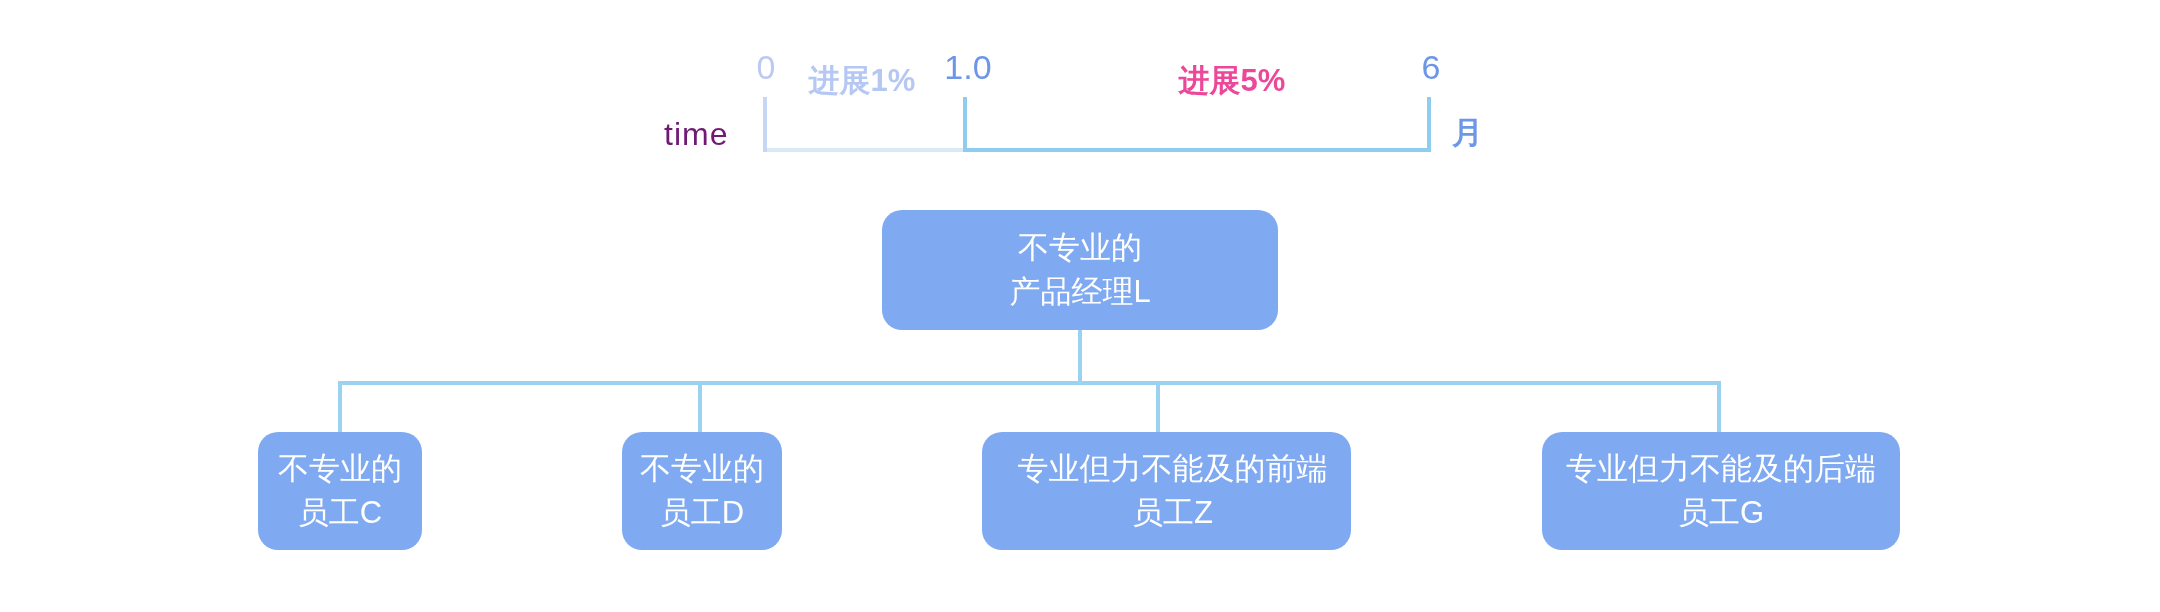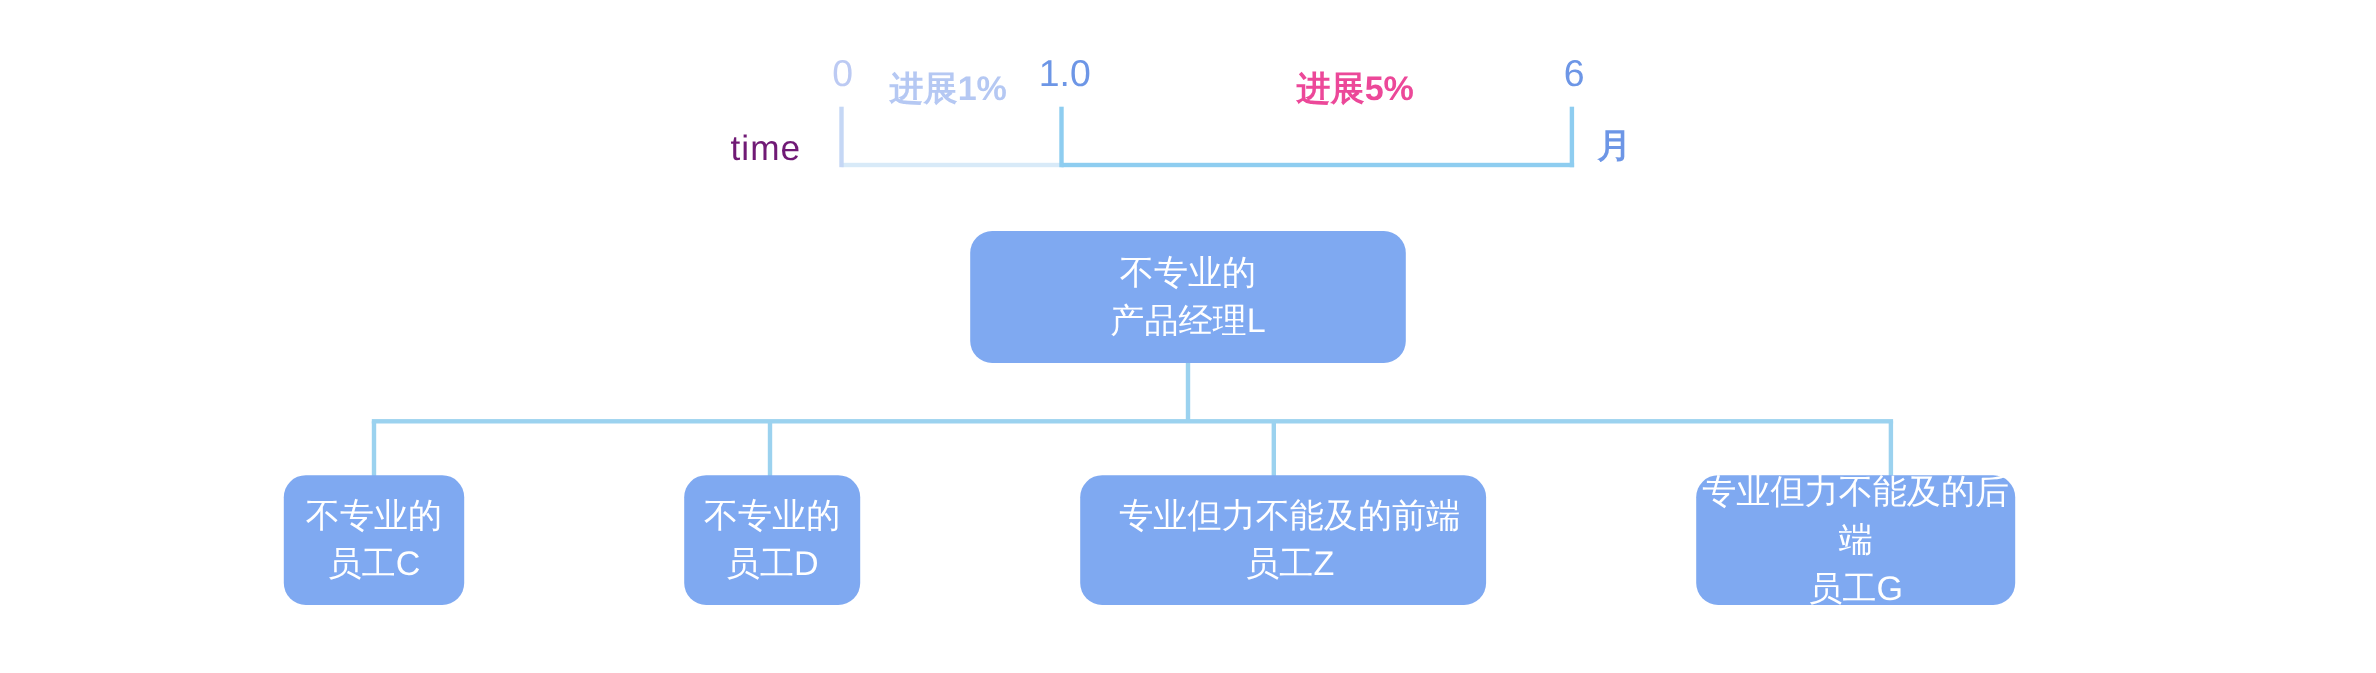--- a/index.html
+++ b/index.html
@@ -90,21 +90,21 @@
     display: flex;
     flex-direction: column;
     align-items: center;
     justify-content: center;
     text-align: center;
   }
   .node.root   { left: 882px;  top: 210px; width: 396px; height: 120px; }
   .node.child-c { left: 258px;  top: 432px; width: 164px; height: 118px; }
   .node.child-d { left: 622px;  top: 432px; width: 160px; height: 118px; }
   .node.child-z { left: 982px;  top: 432px; width: 357px; height: 118px; padding-left: 12px; }
-  .node.child-g { left: 1542px; top: 432px; width: 290px; height: 118px; }
+  .node.child-g { left: 1542px; top: 432px; width: 358px; height: 118px; }
 
   .conn {
     position: absolute;
     background: #9bd2ef;
   }
   .conn.v { width: 4px; }
   .conn.h { height: 4px; }
   .conn.root-drop { left: 1078px; top: 328px; height: 55px; }
   .conn.hbar      { left: 338px;  top: 381px; width: 1383px; }
   .conn.drop-c    { left: 338px;  top: 383px; height: 51px; }

